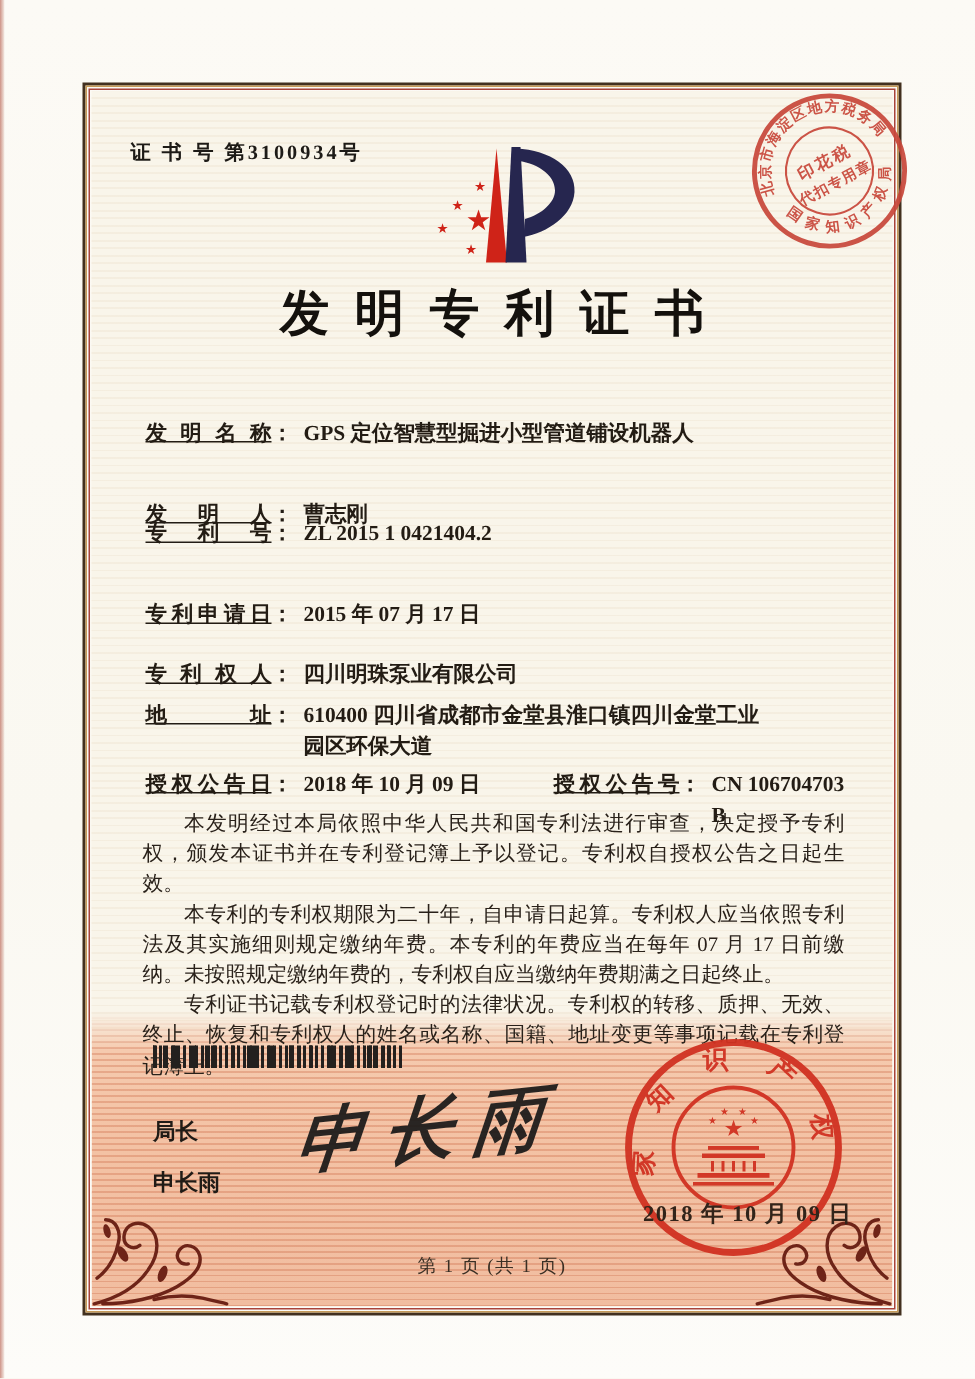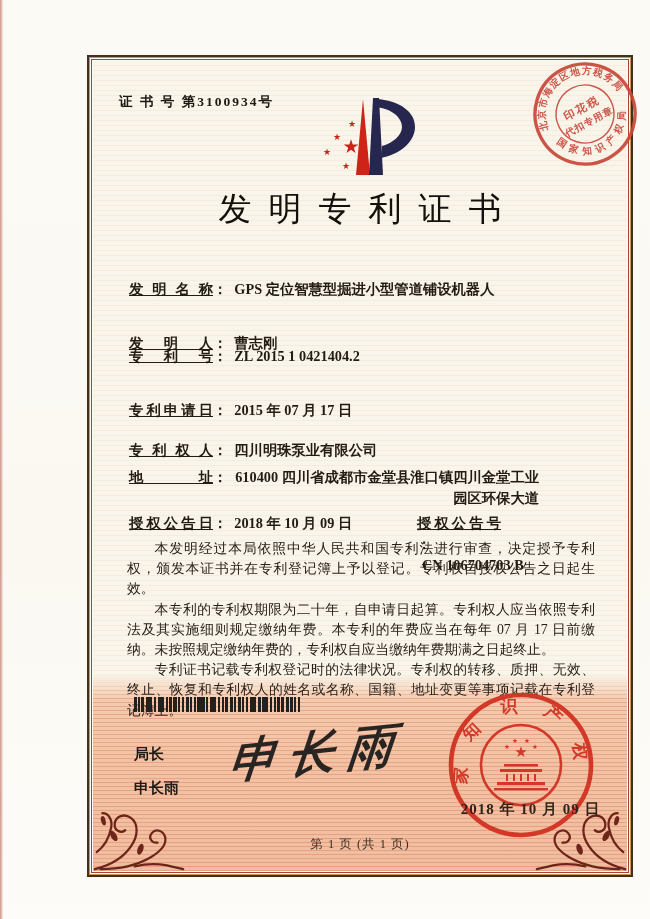--- a/index.html
+++ b/index.html
@@ -1,48 +1,48 @@
 <!DOCTYPE html>
 <html><head>
 <meta charset="utf-8">
 <style>
   html,body{margin:0;padding:0;}
   body{width:650px;height:919px;background:#fbf9f3;font-family:"Liberation Serif","DejaVu Serif",serif;}
   .page{position:relative;width:650px;height:919px;overflow:hidden;background:linear-gradient(180deg,#fcfaf5 0%,#faf8f1 60%,#fdfcf9 100%);}
   .scan-edge{position:absolute;left:0;top:0;bottom:0;width:3px;background:linear-gradient(90deg,rgba(168,62,44,.55),rgba(222,196,182,.25));}
 
   
-  .frame{position:absolute;left:55px;top:55px;width:542px;height:818px;border:2px solid #42301f;margin-left:32px;}
+  .frame{position:absolute;left:55px;top:55px;width:542px;height:818px;border:2px solid #42301f;}
   .frame-g{position:absolute;inset:0;border:1px solid #c59a58;pointer-events:none;}
   .frame-r{position:absolute;inset:2px;border:1px solid #a8433a;pointer-events:none;}
   .interior{position:absolute;inset:4px;background:
       repeating-linear-gradient(0deg, rgba(213,186,149,0.13) 0 1px, rgba(0,0,0,0) 1px 5px),
       #f9f5ea;}
 
   
   .pink-band{position:absolute;left:4px;right:4px;bottom:4px;height:197px;
       background:
         repeating-linear-gradient(0deg, rgba(199,94,58,0.30) 0 1px, rgba(0,0,0,0) 1px 4px),
         linear-gradient(180deg,#f6cdb2 0%,#f3c2a4 45%,#f1bda0 100%);
       -webkit-mask-image:linear-gradient(180deg,transparent 0,#000 26px);
       mask-image:linear-gradient(180deg,transparent 0,#000 26px);}
 
   .cert-no{position:absolute;left:30px;top:36px;font-size:13.5px;letter-spacing:2px;color:#1d1a16;font-weight:600;}
-  .title{position:absolute;left:0;right:0;top:130px;text-align:center;font-size:33px;font-weight:400;letter-spacing:17px;padding-left:17px;color:#14110d;}
+  .title{position:absolute;left:0;right:0;top:130px;text-align:center;font-size:33px;font-weight:700;letter-spacing:17px;padding-left:17px;color:#14110d;}
 
   .logo{position:absolute;left:207px;top:28px;width:128px;height:96px;}
   .stamp{position:absolute;left:441px;top:2px;width:110px;height:110px;opacity:.92;}
   .bigseal{position:absolute;left:357px;top:633px;width:150px;height:150px;opacity:.95;}
 
   .frow{position:absolute;left:40px;width:468px;display:flex;align-items:flex-start;font-size:14.3px;font-weight:600;color:#231c14;line-height:21px;}
   .flabel{flex:none;display:inline-block;width:84px;text-align:justify;text-align-last:justify;text-decoration:underline;}
   .fcolon{flex:none;margin:0 2px 0 0;}
-  .fvalue{margin-left:5px;text-align:right;}
+  .fvalue{margin-left:5px;}
   .addr .fvalue{flex:1;padding-right:58px;}
-  .pair2{position:absolute;left:288px;top:0;display:flex;flex-direction:column;}
+  .pair2{position:absolute;left:272px;top:0;display:flex;}
 
   .paras{position:absolute;left:38px;top:482px;width:468px;font-size:13.8px;line-height:20.2px;text-align:justify;color:#29211a;}
   .paras p{margin:0;text-indent:2em;}
 
   .barcode{position:absolute;left:45px;top:640px;width:168px;height:15px;
       background:
         repeating-linear-gradient(90deg,#23201e 0 2px,rgba(0,0,0,0) 2px 4px),
         repeating-linear-gradient(90deg,#23201e 0 1px,rgba(0,0,0,0) 1px 7px),
         repeating-linear-gradient(90deg,#23201e 0 3px,rgba(0,0,0,0) 3px 13px);}
 

